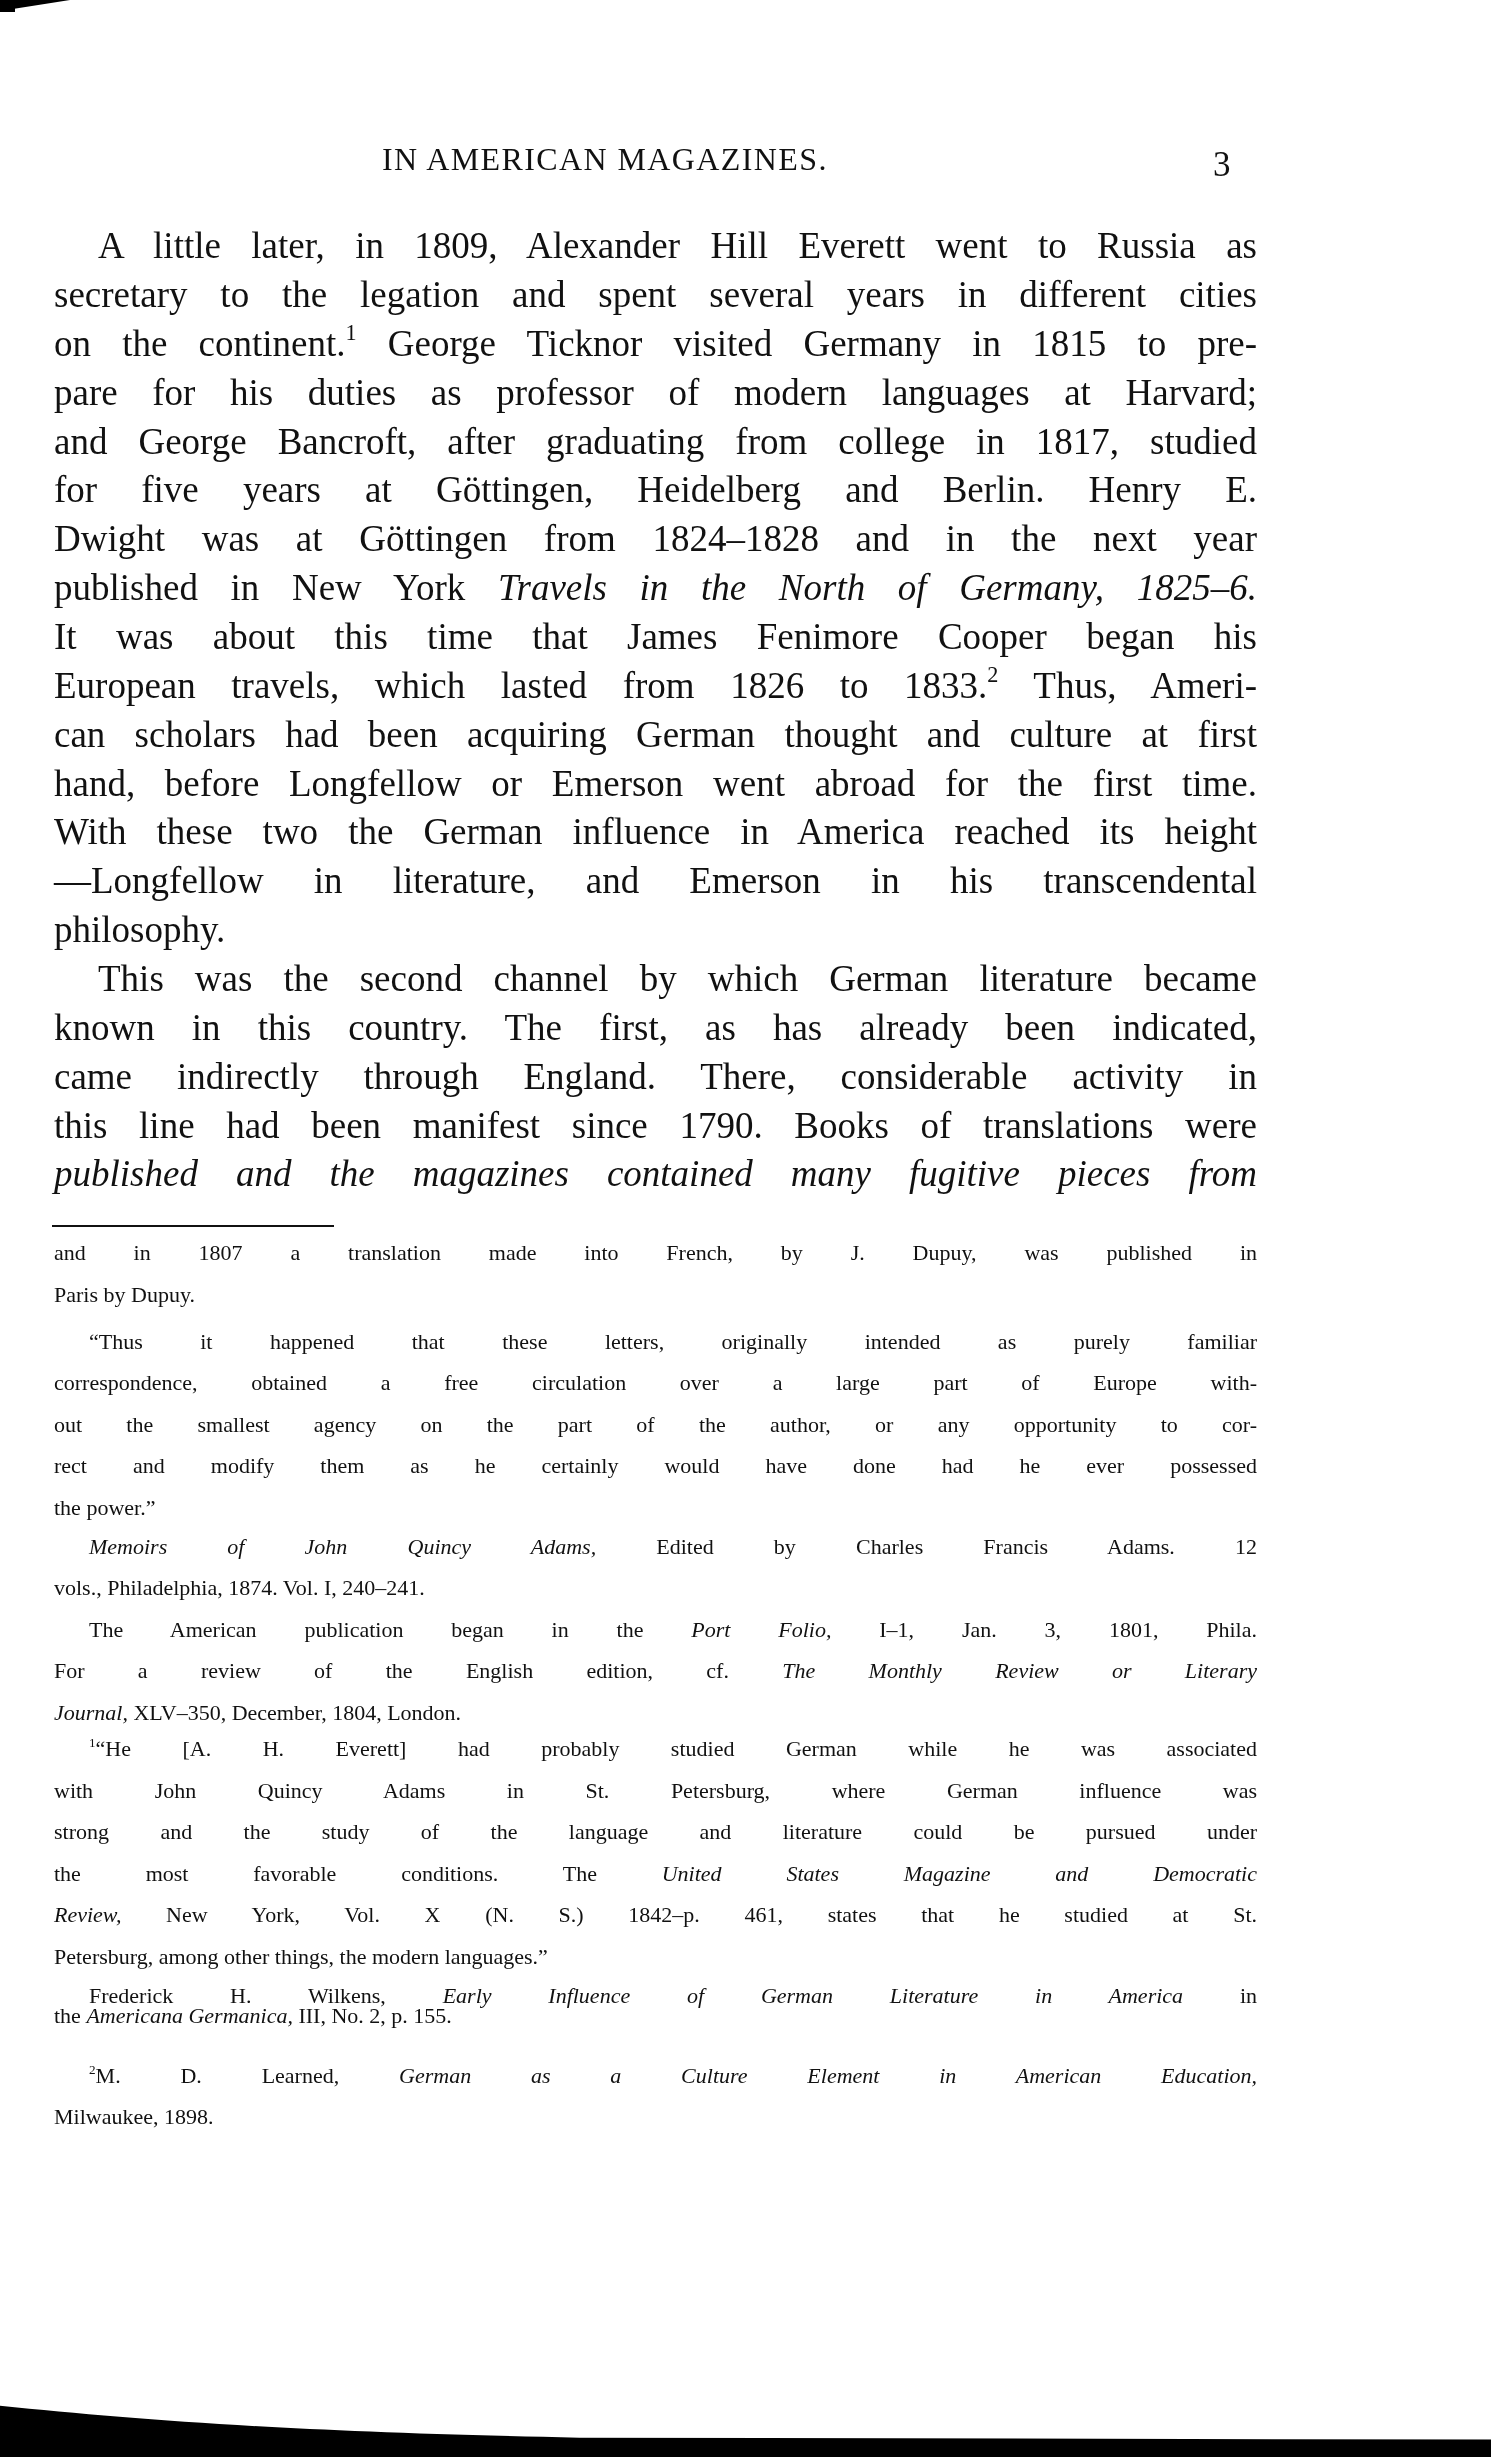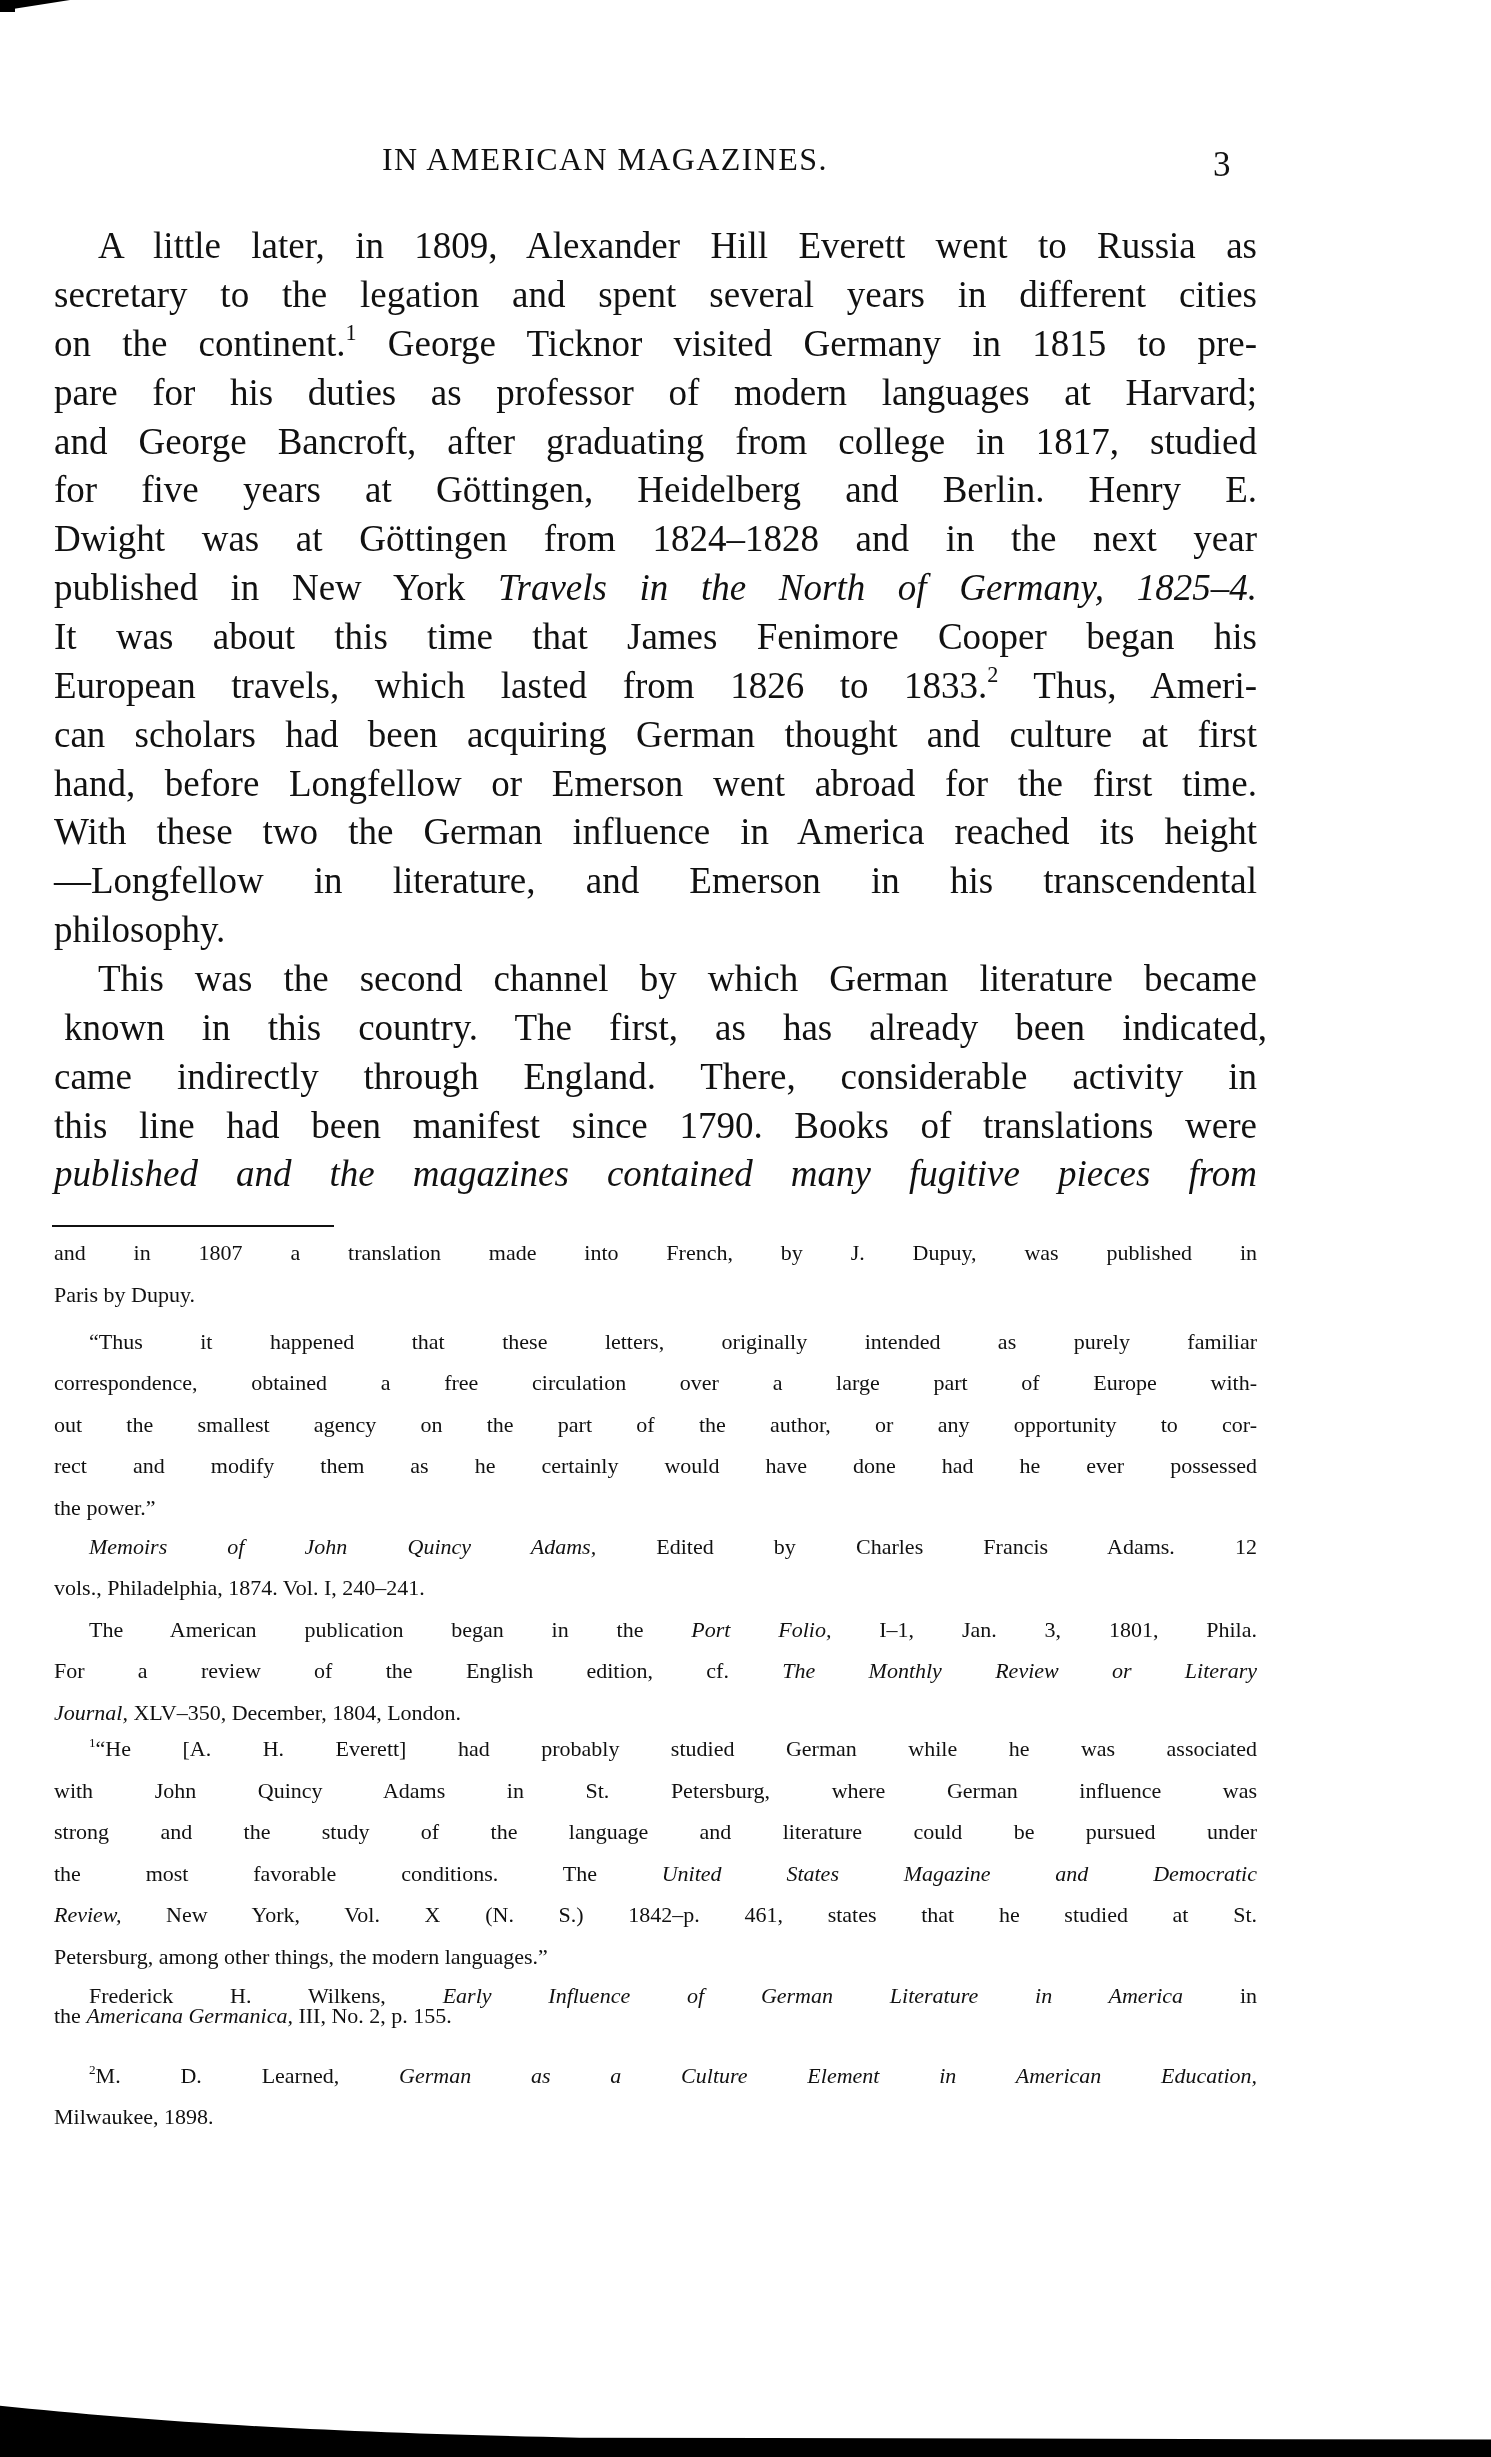--- a/index.html
+++ b/index.html
@@ -35,30 +35,30 @@
   <div class="pageno">3</div>
 
   <div id="body-text">
       <div class="line body-line indent-b" style="top: 221px;">A little later, in 1809, Alexander Hill Everett went to Russia as</div>
       <div class="line body-line" style="top: 270px;">secretary to the legation and spent several years in different cities</div>
       <div class="line body-line" style="top: 319px;"><span>on the continent.</span><sup>1</sup><span>  George Ticknor visited Germany in 1815 to pre-</span></div>
       <div class="line body-line" style="top: 368px;">pare for his duties as professor of modern languages at Harvard;</div>
       <div class="line body-line" style="top: 417px;">and George Bancroft, after graduating from college in 1817, studied</div>
       <div class="line body-line" style="top: 465px;">for five years at Göttingen, Heidelberg and Berlin.  Henry E.</div>
       <div class="line body-line" style="top: 514px;">Dwight was at Göttingen from 1824–1828 and in the next year</div>
-      <div class="line body-line" style="top: 563px;"><span>published in New York </span><i>Travels in the North of Germany, 1825–4.</i></div>
+      <div class="line body-line" style="top: 563px;"><span>published in New York </span><i>Travels in the North of Germany, 1825–6.</i></div>
       <div class="line body-line" style="top: 612px;">It was about this time that James Fenimore Cooper began his</div>
       <div class="line body-line" style="top: 661px;"><span>European travels, which lasted from 1826 to 1833.</span><sup>2</sup><span>  Thus, Ameri-</span></div>
       <div class="line body-line" style="top: 710px;">can scholars had been acquiring German thought and culture at first</div>
       <div class="line body-line" style="top: 759px;">hand, before Longfellow or Emerson went abroad for the first time.</div>
       <div class="line body-line" style="top: 807px;">With these two the German influence in America reached its height</div>
       <div class="line body-line" style="top: 856px;">—Longfellow in literature, and Emerson in his transcendental</div>
       <div class="line body-line last" style="top: 905px;">philosophy.</div>
       <div class="line body-line indent-b" style="top: 954px;">This was the second channel by which German literature became</div>
-      <div class="line body-line" style="top: 1003px; margin-left: 10px;">known in this country.  The first, as has already been indicated,</div>
+      <div class="line body-line" style="top: 1003px;">known in this country.  The first, as has already been indicated,</div>
       <div class="line body-line" style="top: 1052px;">came indirectly through England.  There, considerable activity in</div>
       <div class="line body-line" style="top: 1101px;">this line had been manifest since 1790.  Books of translations were</div>
       <div class="line body-line" style="top: 1149px; font-style: italic;">published and the magazines contained many fugitive pieces from</div>
     </div>
 
   <div class="rule"></div>
 
   <div id="footnote-text">
       <div class="line fn-line" style="top: 1232px;">and in 1807 a translation made into French, by J. Dupuy, was published in</div>
       <div class="line fn-line last" style="top: 1274px;">Paris by Dupuy.</div>

